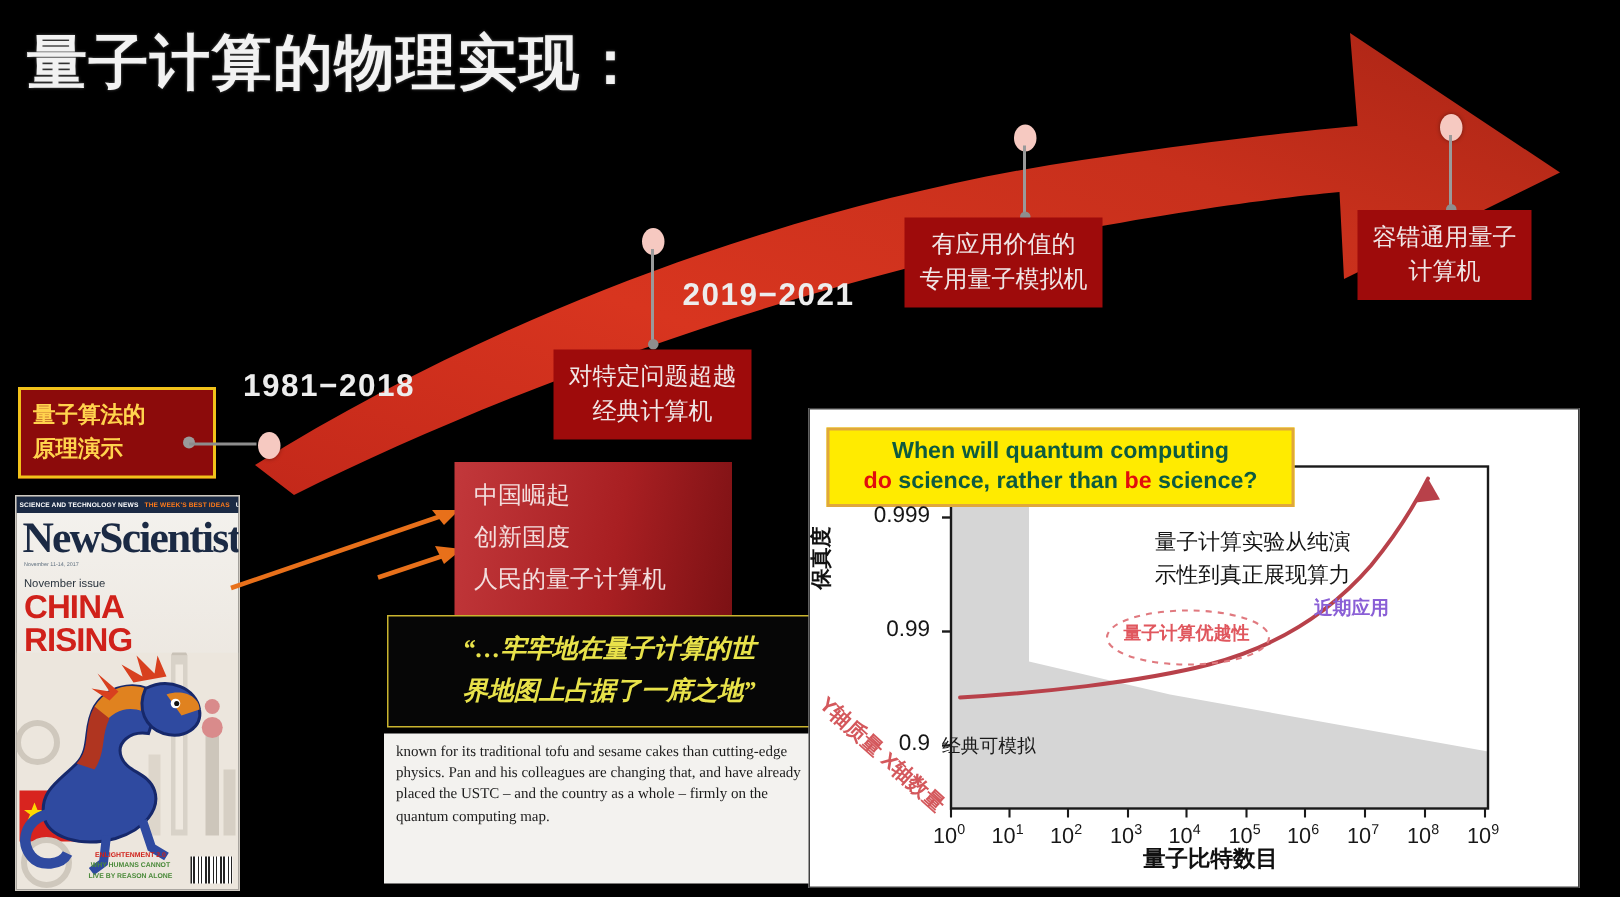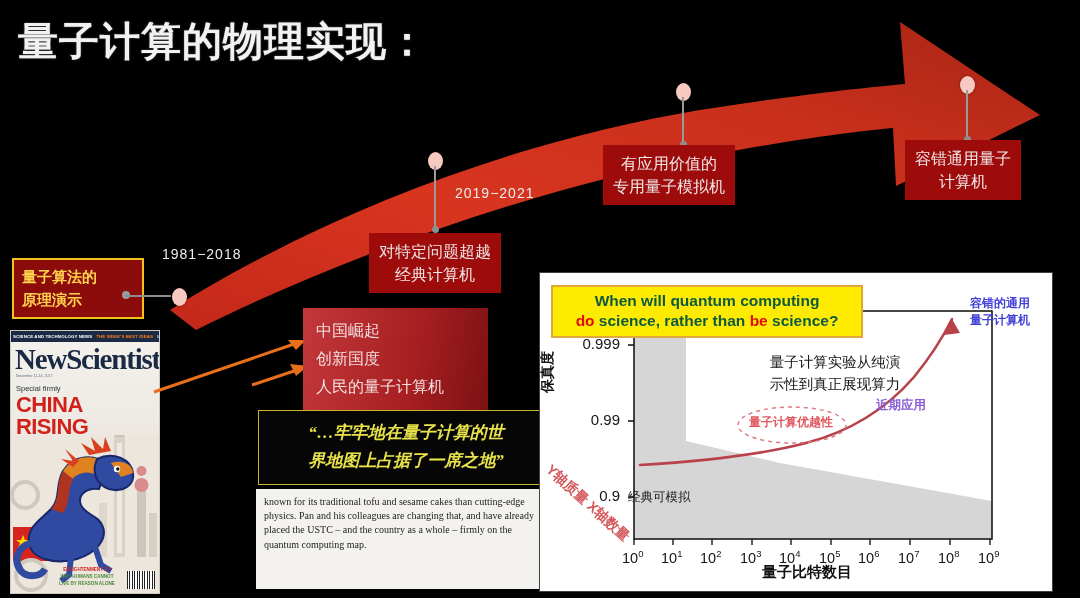--- a/index.html
+++ b/index.html
@@ -13,21 +13,21 @@
     font-size:40px;font-weight:bold;color:#f2f2f2;
     letter-spacing:1px;white-space:nowrap;
     text-shadow:0 0 2px rgba(255,255,255,.35);
   }
 
   
   .arrow-svg{position:absolute;left:0;top:0;width:1080px;height:330px;}
 
   
   .year{
-    position:absolute;color:#ededed;font-size:14px;font-weight:normal;
+    position:absolute;color:#ededed;font-size:21px;font-weight:bold;
     letter-spacing:1px;white-space:nowrap;
   }
   #year-1981{left:162px;top:246px;}
   #year-2019{left:455px;top:185px;}
 
   
   .leader{position:absolute;background:#9a9a9a;width:2px;}
   .dot-top{position:absolute;width:15px;height:18px;border-radius:50%;
            background:#f6c9c1;box-shadow:0 0 3px rgba(0,0,0,.4);}
   .dot-bot{position:absolute;width:7px;height:7px;border-radius:50%;background:#8e8e8e;}
@@ -208,21 +208,21 @@
   <div id="algo-connector"></div>
 
   <div id="magazine">
     <div id="mag-strip">
       <span>SCIENCE AND TECHNOLOGY NEWS</span>
       <span class="mag-orange">THE WEEK'S BEST IDEAS</span>
       <span>US JOBS IN SCIENCE</span>
     </div>
     <div id="mag-logo">NewScientist</div>
     <div id="mag-date">November 11-14, 2017</div>
-    <div id="mag-special">Special firmly</div>
+    <div id="mag-special">November issue</div>
     <div id="mag-head">CHINA RISING</div>
     <div class="mag-sub b">Innovation nation</div>
     <div class="mag-sub">The people's quantum computer</div>
     <div class="mag-sub b">Beyond the great firewall</div>
     <div class="mag-sub">Stem-cell revolutionaries</div>
 
     <svg id="mag-art" viewBox="0 0 148 158">
       <rect x="0" y="0" width="148" height="158" fill="#ece6dd"></rect>
 
       <rect x="103" y="2" width="11" height="120" fill="#d8d2c8"></rect>
@@ -357,21 +357,17 @@
     <div class="xtick" style="left:438px;top:275px;"><span>10</span><sup>9</sup></div>
 
     <div id="xaxis-name">量子比特数目</div>
 
     <div id="ann-main">
       <div>量子计算实验从纯演</div>
       <div>示性到真正展现算力</div>
     </div>
     <div id="ann-advantage">量子计算优越性</div>
     <div id="ann-near">近期应用</div>
-    <div id="ann-ft">
-      <div>容错的通用</div>
-      <div>量子计算机</div>
-    </div>
     <div id="ann-classical">经典可模拟</div>
     <div id="diag-red">Y轴质量 X轴数量</div>
   </div>
 
 </div>
 
 </body></html>

